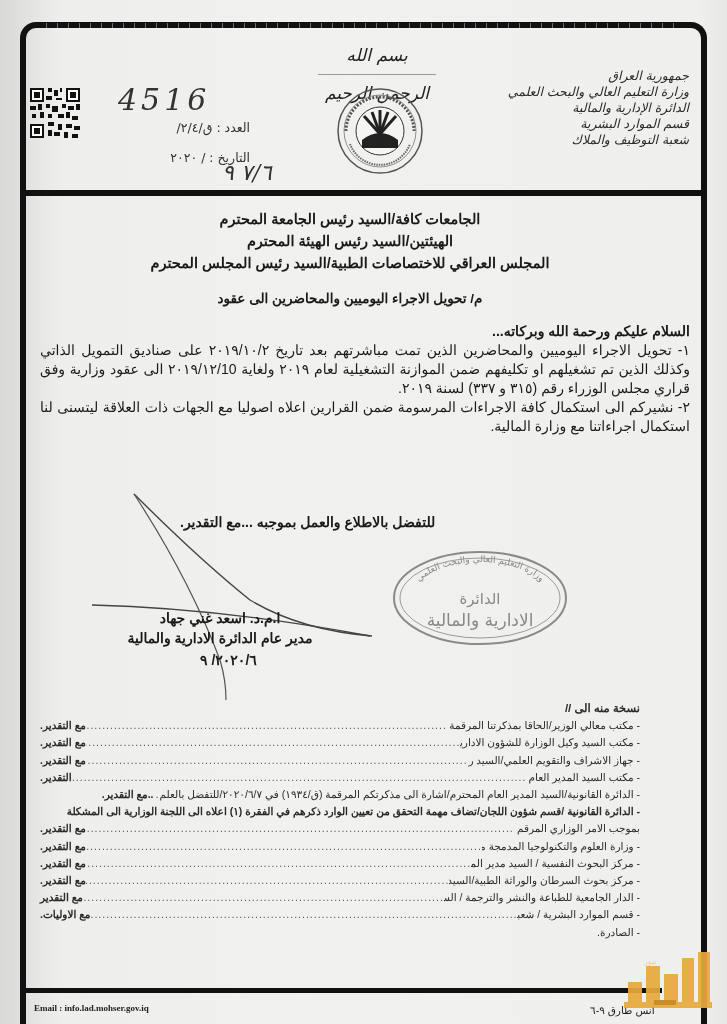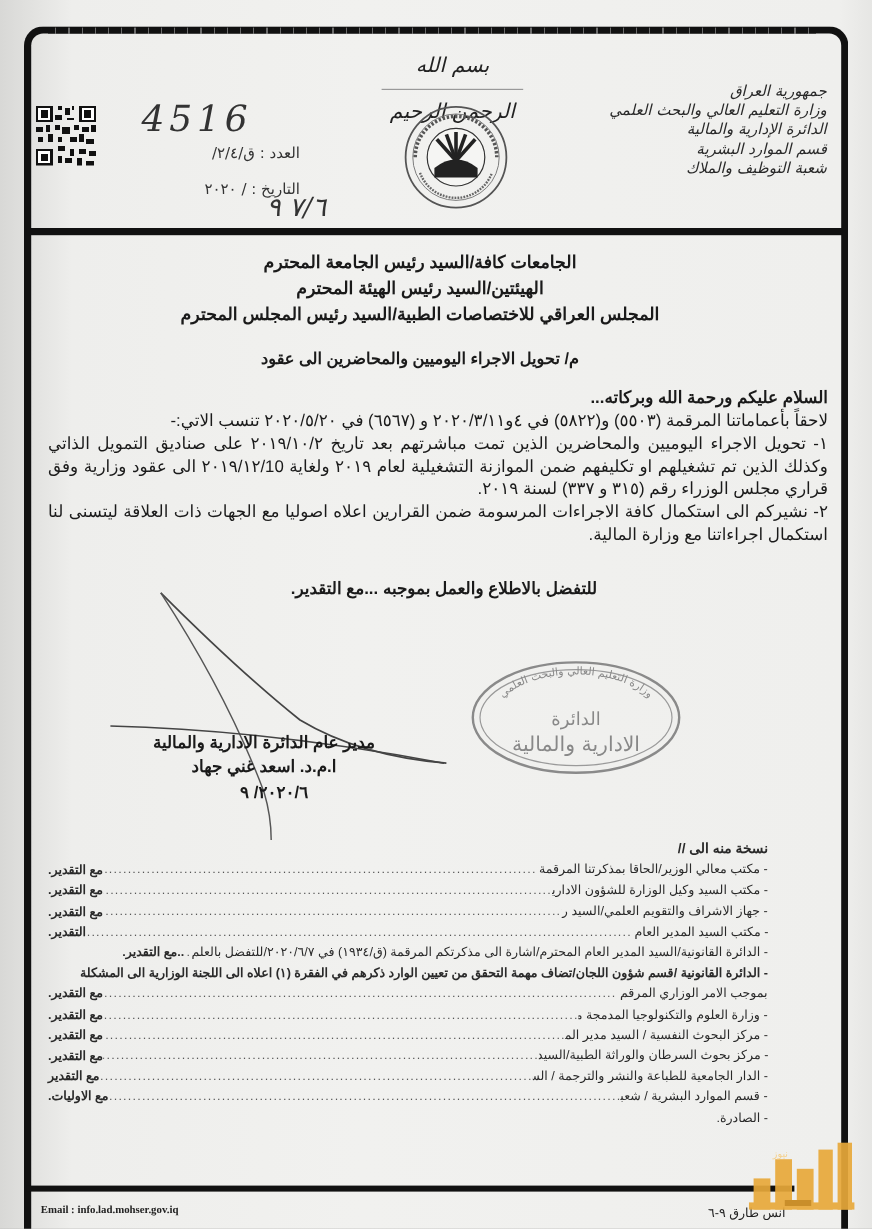--- a/index.html
+++ b/index.html
@@ -77,21 +77,21 @@
 
   
   .body-text {
     position: absolute; left: 40px; top: 322px; width: 650px;
     font-family: "Liberation Sans", sans-serif; font-size: 14px; line-height: 19px; color: #1a1a1a;
     text-align: justify;
   }
   .body-text p { margin: 0; }
   .greeting { font-weight: bold; }
   .closing {
-    position: absolute; left: 180px; top: 482px; width: 380px; text-align: center;
+    position: absolute; left: 180px; top: 514px; width: 380px; text-align: left;
     font-family: "Liberation Sans", sans-serif; font-size: 14px; font-weight: bold;
   }
 
   
   .sig-block {
     position: absolute; left: 120px; top: 608px; width: 200px;
     text-align: center; font-family: "Liberation Sans", sans-serif; font-size: 14px; font-weight: bold; line-height: 20px;
   }
   .sig-date {
     position: absolute; left: 200px; top: 652px; font-size: 14px; font-family: "Liberation Sans", sans-serif; font-weight:bold;
@@ -221,21 +221,20 @@
   <div class="addressees rtl">
     <div>الجامعات كافة/السيد رئيس الجامعة المحترم</div>
     <div>الهيئتين/السيد رئيس الهيئة المحترم</div>
     <div>المجلس العراقي للاختصاصات الطبية/السيد رئيس المجلس المحترم</div>
   </div>
 
   <div class="subject rtl">م/ تحويل الاجراء اليوميين والمحاضرين الى عقود</div>
 
   <div class="body-text rtl">
     <p class="greeting">السلام عليكم ورحمة الله وبركاته...</p>
-    <p>لاحقاً بأعماماتنا المرقمة (٥٥٠٣) و(٥٨٢٢) في ٤و٢٠٢٠/٣/١١ و (٦٥٦٧) في ٢٠٢٠/٥/٢٠ تنسب الاتي:-</p>
     <p>١- تحويل الاجراء اليوميين والمحاضرين الذين تمت مباشرتهم بعد تاريخ ٢٠١٩/١٠/٢ على صناديق التمويل الذاتي وكذلك الذين تم تشغيلهم او تكليفهم ضمن الموازنة التشغيلية لعام ٢٠١٩ ولغاية ٢٠١٩/١٢/10 الى عقود وزارية وفق قراري مجلس الوزراء رقم (٣١٥ و ٣٣٧) لسنة ٢٠١٩.</p>
     <p>٢- نشيركم الى استكمال كافة الاجراءات المرسومة ضمن القرارين اعلاه اصوليا مع الجهات ذات العلاقة ليتسنى لنا استكمال اجراءاتنا مع وزارة المالية.</p>
   </div>
   <div class="closing rtl">للتفضل بالاطلاع والعمل بموجبه ...مع التقدير.</div>
 
   <svg class="stamp" viewBox="0 0 180 100">
     <ellipse cx="90" cy="50" rx="86" ry="46" fill="none" stroke="#8a8a8a" stroke-width="2"></ellipse>
     <ellipse cx="90" cy="50" rx="80" ry="40" fill="none" stroke="#9a9a9a" stroke-width="1"></ellipse>
     <path id="stampArc" d="M22 50 A68 36 0 0 1 158 50" fill="none"></path>
     <text font-size="9" fill="#888" font-family="DejaVu Sans, sans-serif" direction="rtl"><textPath href="#stampArc" startOffset="50%" text-anchor="middle">وزارة التعليم العالي والبحث العلمي</textPath></text>
@@ -243,22 +242,22 @@
     <text x="90" y="78" text-anchor="middle" font-size="17" fill="#888" font-family="DejaVu Sans, sans-serif" direction="rtl">الادارية والمالية</text>
   </svg>
 
   <svg class="signature-svg" viewBox="0 0 727 1024">
     <path d="M134 494 Q200 560 250 600 Q300 630 372 636" fill="none" stroke="#444" stroke-width="1.4"></path>
     <path d="M134 494 Q190 580 220 660 Q226 680 226 700" fill="none" stroke="#555" stroke-width="1.2"></path>
     <path d="M92 605 Q220 608 370 636" fill="none" stroke="#444" stroke-width="1.3"></path>
   </svg>
 
   <div class="sig-block rtl">
+    <div>ا.م.د. اسعد غني جهاد</div>
     <div>مدير عام الدائرة الادارية والمالية</div>
-    <div>ا.م.د. اسعد غني جهاد</div>
   </div>
   <div class="sig-date rtl">٢٠٢٠/٦/ ٩</div>
 
   <div class="cc rtl">
     <div class="cc-title">نسخة منه الى //</div>
     <div class="cc-item">
         <span class="txt">- مكتب معالي الوزير/الحاقا بمذكرتنا المرقمة (ق/٢/٤/٢٥٧٩) في ٢٠٢٠/٦/٧ / للتفضل بالعلم</span>
         <span class="dots"></span>
         <span class="end">مع التقدير.</span>
       </div>

